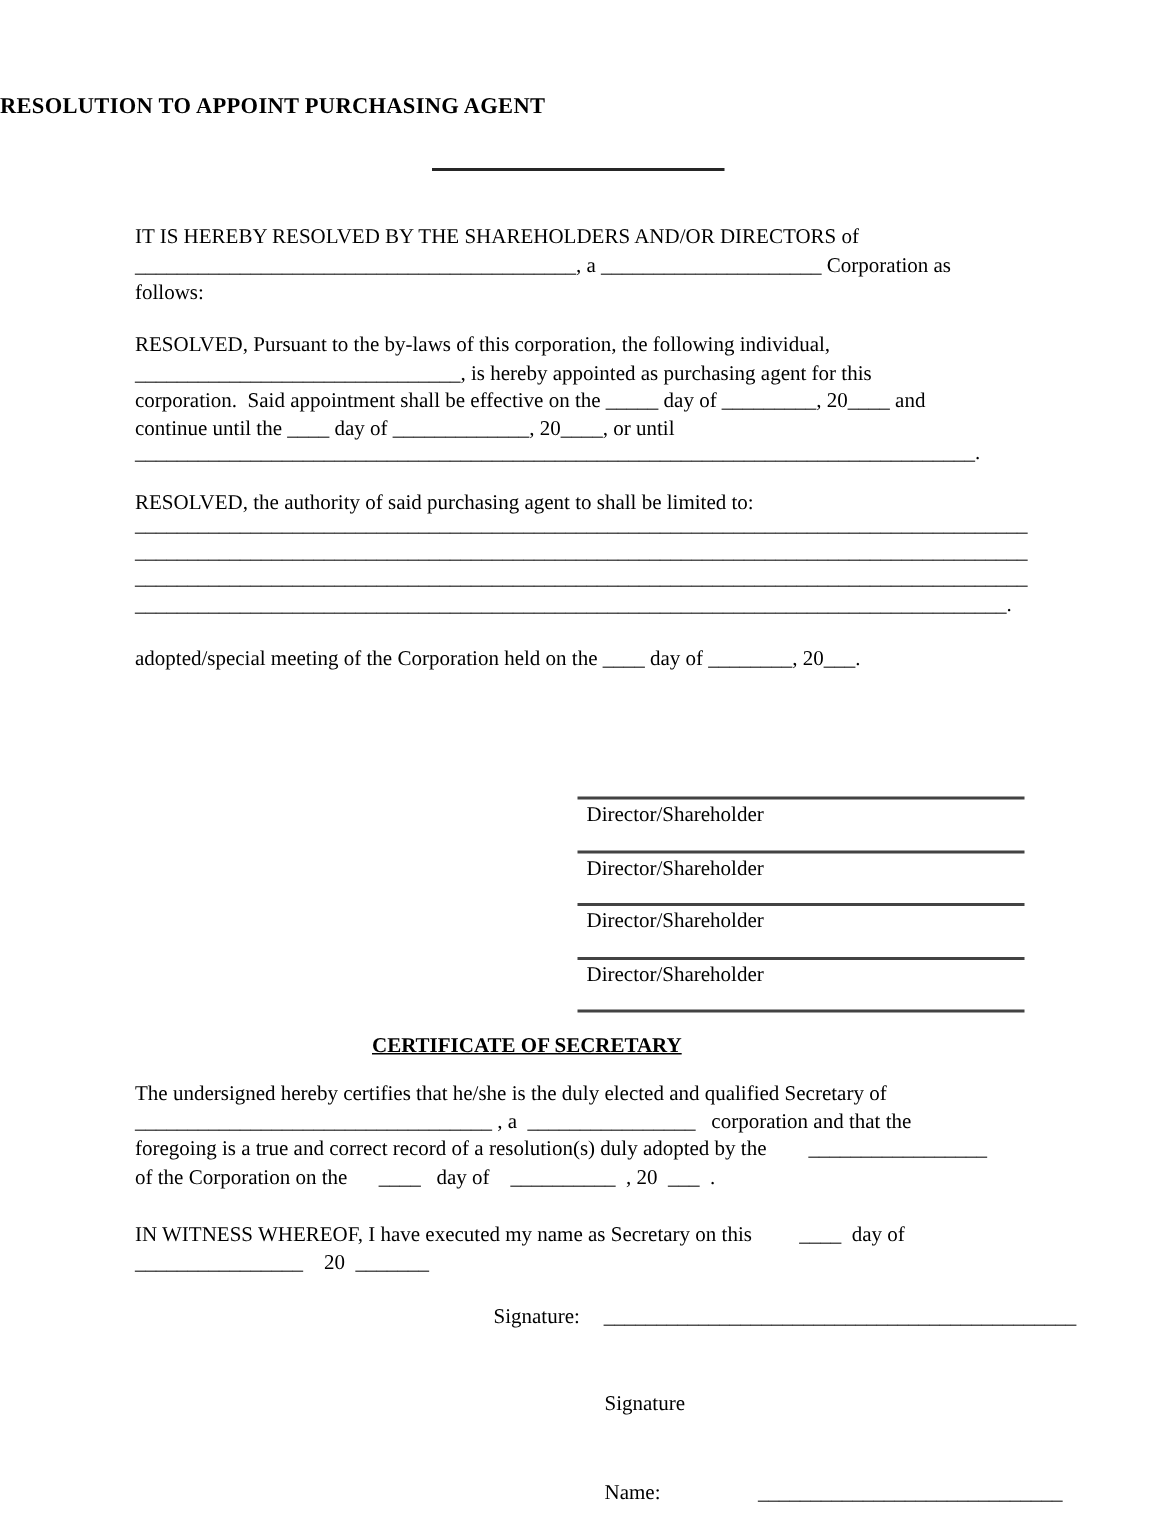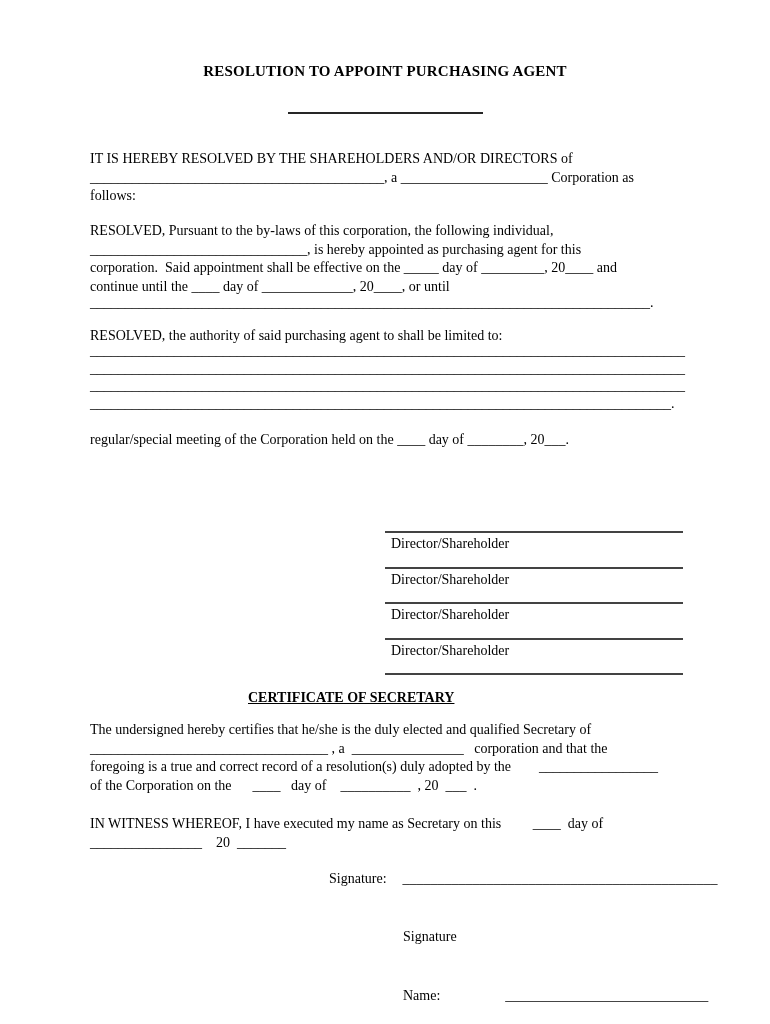--- a/index.html
+++ b/index.html
@@ -12,21 +12,20 @@
     font-size: 14px;
     line-height: 18.5px;
     color: #000000;
     overflow: hidden;
   }
   .abs { position: absolute; }
   .para { position: absolute; left: 90px; width: 606px; }
   .line { white-space: pre; }
   .doc-title {
     left: 0; top: 62px; width: 770px;
-    text-align: center;
     font-weight: bold;
     font-size: 15px;
     letter-spacing: 0.2px;
   }
   .title-underline {
     left: 288px; top: 112px; width: 195px;
     border-top: 2px solid #262626;
   }
   #intro { top: 150px; }
   #appointment { top: 222px; }
@@ -83,21 +82,21 @@
   <div id="authority-heading" class="para line">RESOLVED, the authority of said purchasing agent to shall be limited to:</div>
 
   <div id="authority-lines" class="para">
     <div class="line">_____________________________________________________________________________________</div>
     <div class="line">_____________________________________________________________________________________</div>
     <div class="line">_____________________________________________________________________________________</div>
     <div class="line">___________________________________________________________________________________.</div>
   </div>
 
   <div id="adoption" class="para">
-    <div class="line">regular/special meeting of the Corporation held on the ____ day of ________, 20___.</div>
+    <div class="line">adopted/special meeting of the Corporation held on the ____ day of ________, 20___.</div>
   </div>
 
   <div id="sig-block" class="abs">
     <div class="sig-unit">
       <span>Director/Shareholder</span>
     </div>
     <div class="sig-unit">
       <span>Director/Shareholder</span>
     </div>
     <div class="sig-unit">

